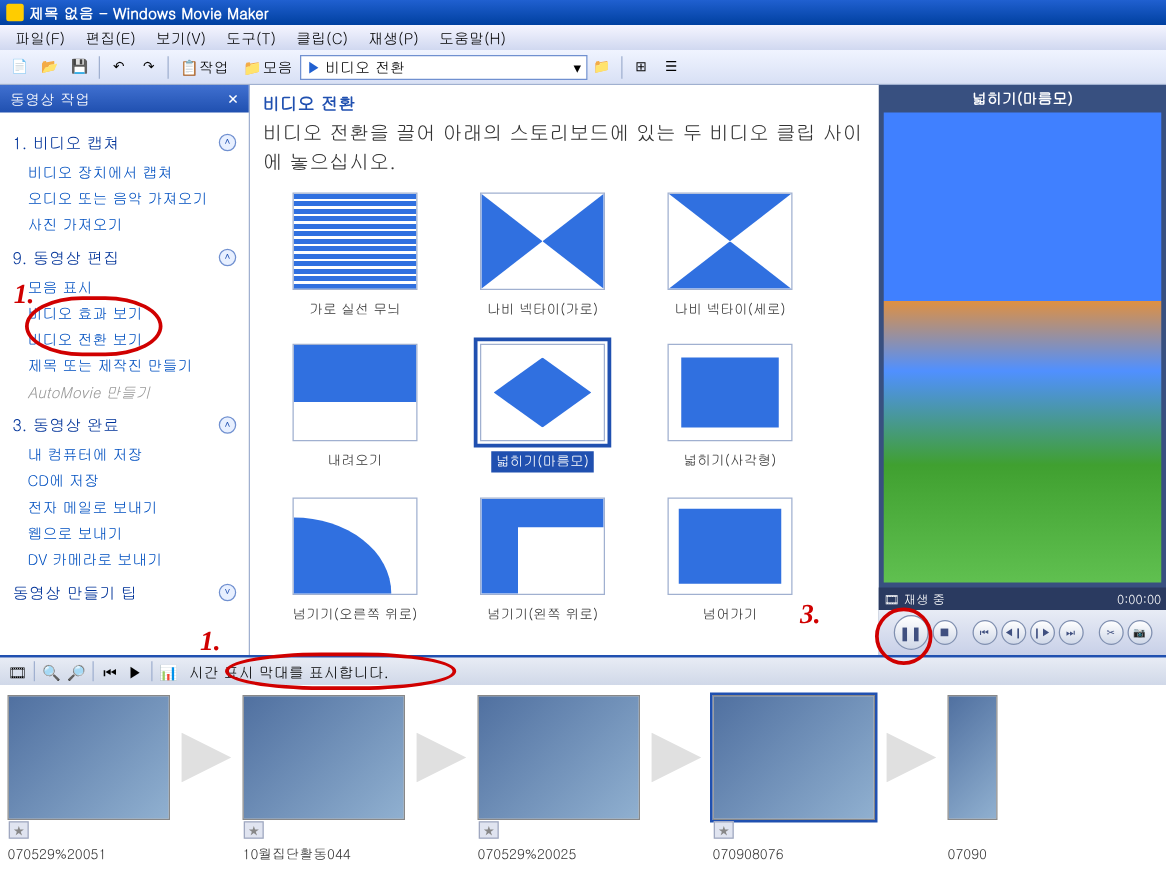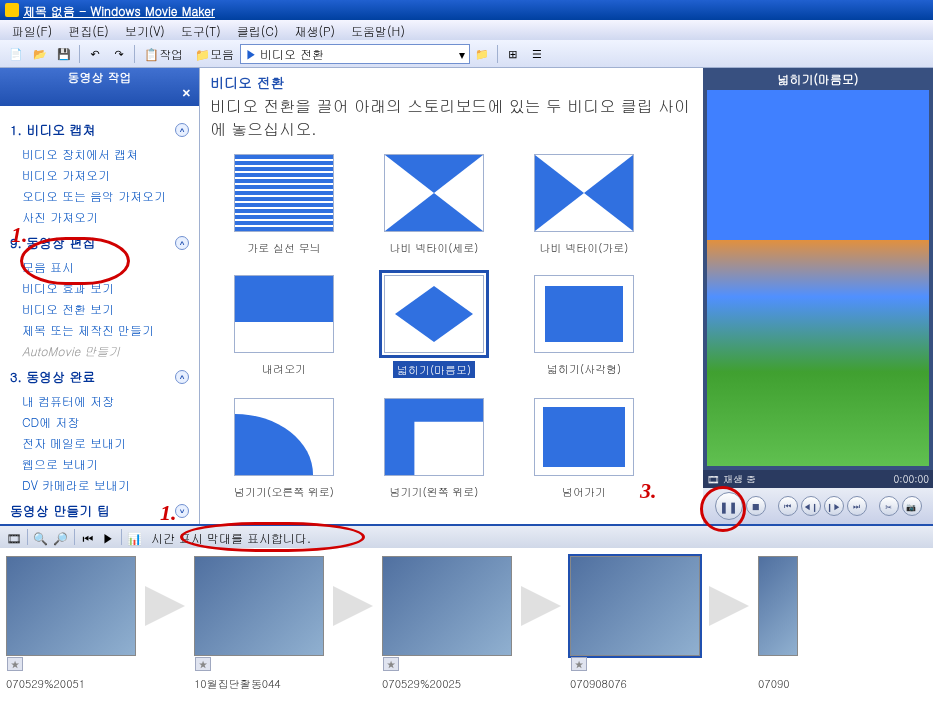--- a/index.html
+++ b/index.html
@@ -1,37 +1,37 @@
 <!DOCTYPE html>
 <html><head>
 <meta charset="utf-8">
 <style>
 * { margin: 0; padding: 0; box-sizing: border-box; font-family: "Tahoma", "Gulim", sans-serif; }
 body { width: 933px; height: 712px; background: #fff; overflow: hidden; font-size: 11px; position: relative; }
 
-.titlebar { height: 20px; background: linear-gradient(to bottom, #2060d0, #0040a0); color: #fff; display: flex; align-items: center; padding: 0 5px; font-weight: bold; font-size: 12px; text-decoration: underline; }
+.titlebar { height: 20px; background: linear-gradient(to bottom, #2060d0, #0040a0); color: #fff; display: flex; align-items: center; padding: 0 5px; font-weight: bold; font-size: 12px; }
 .titlebar .icon { width: 14px; height: 14px; margin-right: 4px; background: #ffcc00; border-radius: 2px; }
 
 .menubar { height: 20px; background: linear-gradient(to bottom, #f5f5ff, #d0d8f0); display: flex; align-items: center; padding: 0 4px; font-size: 12px; }
 .menubar span { padding: 0 8px; cursor: default; }
 
 .toolbar { height: 28px; background: linear-gradient(to bottom, #f0f4ff, #d8e0f5); display: flex; align-items: center; padding: 0 4px; border-bottom: 1px solid #a0b0d0; }
 .toolbar .btn { width: 22px; height: 22px; margin: 0 1px; display: flex; align-items: center; justify-content: center; border: 1px solid transparent; border-radius: 2px; }
 .toolbar .sep { width: 1px; height: 18px; background: #a0b0d0; margin: 0 3px; }
 .toolbar .labelbtn { display: flex; align-items: center; padding: 0 6px; height: 22px; font-size: 12px; }
 .toolbar .combo { height: 20px; background: #fff; border: 1px solid #7090d0; display: flex; align-items: center; padding: 0 4px; font-size: 12px; width: 230px; }
 .toolbar .combo .tri { margin-left: auto; }
 
 .workspace { display: flex; height: 456px; }
 
 .taskpane { width: 200px; background: #fff; border-right: 1px solid #a0b0d0; }
-.taskpane-header { height: 38px; background: linear-gradient(to bottom, #4070d0, #2050b0); color: #fff; display: flex; align-items: center; padding: 0 8px; font-weight: bold; font-size: 12px; flex-direction: column; }
+.taskpane-header { height: 22px; background: linear-gradient(to bottom, #4070d0, #2050b0); color: #fff; display: flex; align-items: center; padding: 0 8px; font-weight: normal; font-size: 12px; }
 .taskpane-header .close { margin-left: auto; font-size: 11px; }
 .taskpane-body { padding: 8px 10px; }
-.task-section-title { font-size: 13px; font-weight: bold; color: #003399; display: flex; align-items: center; margin: 6px 0 4px; justify-content: center; }
+.task-section-title { font-size: 13px; font-weight: normal; color: #003399; display: flex; align-items: center; margin: 6px 0 4px; justify-content: center; }
 .task-section-title .chev { margin-left: auto; width: 14px; height: 14px; border: 1px solid #7090d0; border-radius: 7px; display: flex; align-items: center; justify-content: center; font-size: 8px; color: #2050b0; background: #e8f0ff; }
 .task-link { color: #0050c0; font-size: 12px; padding: 2px 0 2px 12px; cursor: pointer; display: block; }
 .task-link.disabled { color: #999; font-style: italic; }
 
 .content-area { flex: 1; display: flex; flex-direction: column; background: #fff; }
 .content-header { padding: 4px 10px; }
 .content-title { font-size: 14px; font-weight: bold; color: #2050b0; }
 .content-subtitle { font-size: 16px; color: #333; margin-top: 2px; }
 .transitions-grid { flex: 1; padding: 10px 14px; overflow: auto; display: grid; grid-template-columns: repeat(3, 140px); gap: 20px 10px; align-content: start; }
 .transition-item { display: flex; flex-direction: column; align-items: center; cursor: pointer; }
@@ -132,21 +132,20 @@
     <div class="taskpane-header">
       <span>동영상 작업</span>
       <span class="close">✕</span>
     </div>
     <div class="taskpane-body">
       <div class="task-section-title">
         <span>1. 비디오 캡쳐</span>
           <span class="chev">˄</span>
       </div>
       <span class="task-link">비디오 장치에서 캡쳐</span>
-      <span class="task-link">비디오 가져오기</span>
       <span class="task-link">오디오 또는 음악 가져오기</span>
       <span class="task-link">사진 가져오기</span>
 
       <div class="task-section-title">
         <span>9. 동영상 편집</span>
           <span class="chev">˄</span>
       </div>
       <span class="task-link">모음 표시</span>
       <span class="task-link">비디오 효과 보기</span>
       <span class="task-link">비디오 전환 보기</span>
@@ -174,26 +173,26 @@
     <div class="content-header">
       <div class="content-title">비디오 전환</div>
       <div class="content-subtitle">비디오 전환을 끌어 아래의 스토리보드에 있는 두 비디오 클립 사이에 놓으십시오.</div>
     </div>
     <div class="transitions-grid">
       <div class="transition-item">
         <div class="transition-thumb th-stripes"></div>
         <div class="transition-label">가로 실선 무늬</div>
       </div>
       <div class="transition-item">
+        <div class="transition-thumb th-bowh"></div>
+        <div class="transition-label">나비 넥타이(가로)</div>
+      </div>
+      <div class="transition-item">
         <div class="transition-thumb th-bowv"></div>
         <div class="transition-label">나비 넥타이(세로)</div>
-      </div>
-      <div class="transition-item">
-        <div class="transition-thumb th-bowh"></div>
-        <div class="transition-label">나비 넥타이(가로)</div>
       </div>
       <div class="transition-item">
         <div class="transition-thumb th-down"></div>
         <div class="transition-label">내려오기</div>
       </div>
       <div class="transition-item">
         <div class="transition-thumb th-diamond selected"></div>
         <div class="transition-label selected">넓히기(마름모)</div>
       </div>
       <div class="transition-item">

